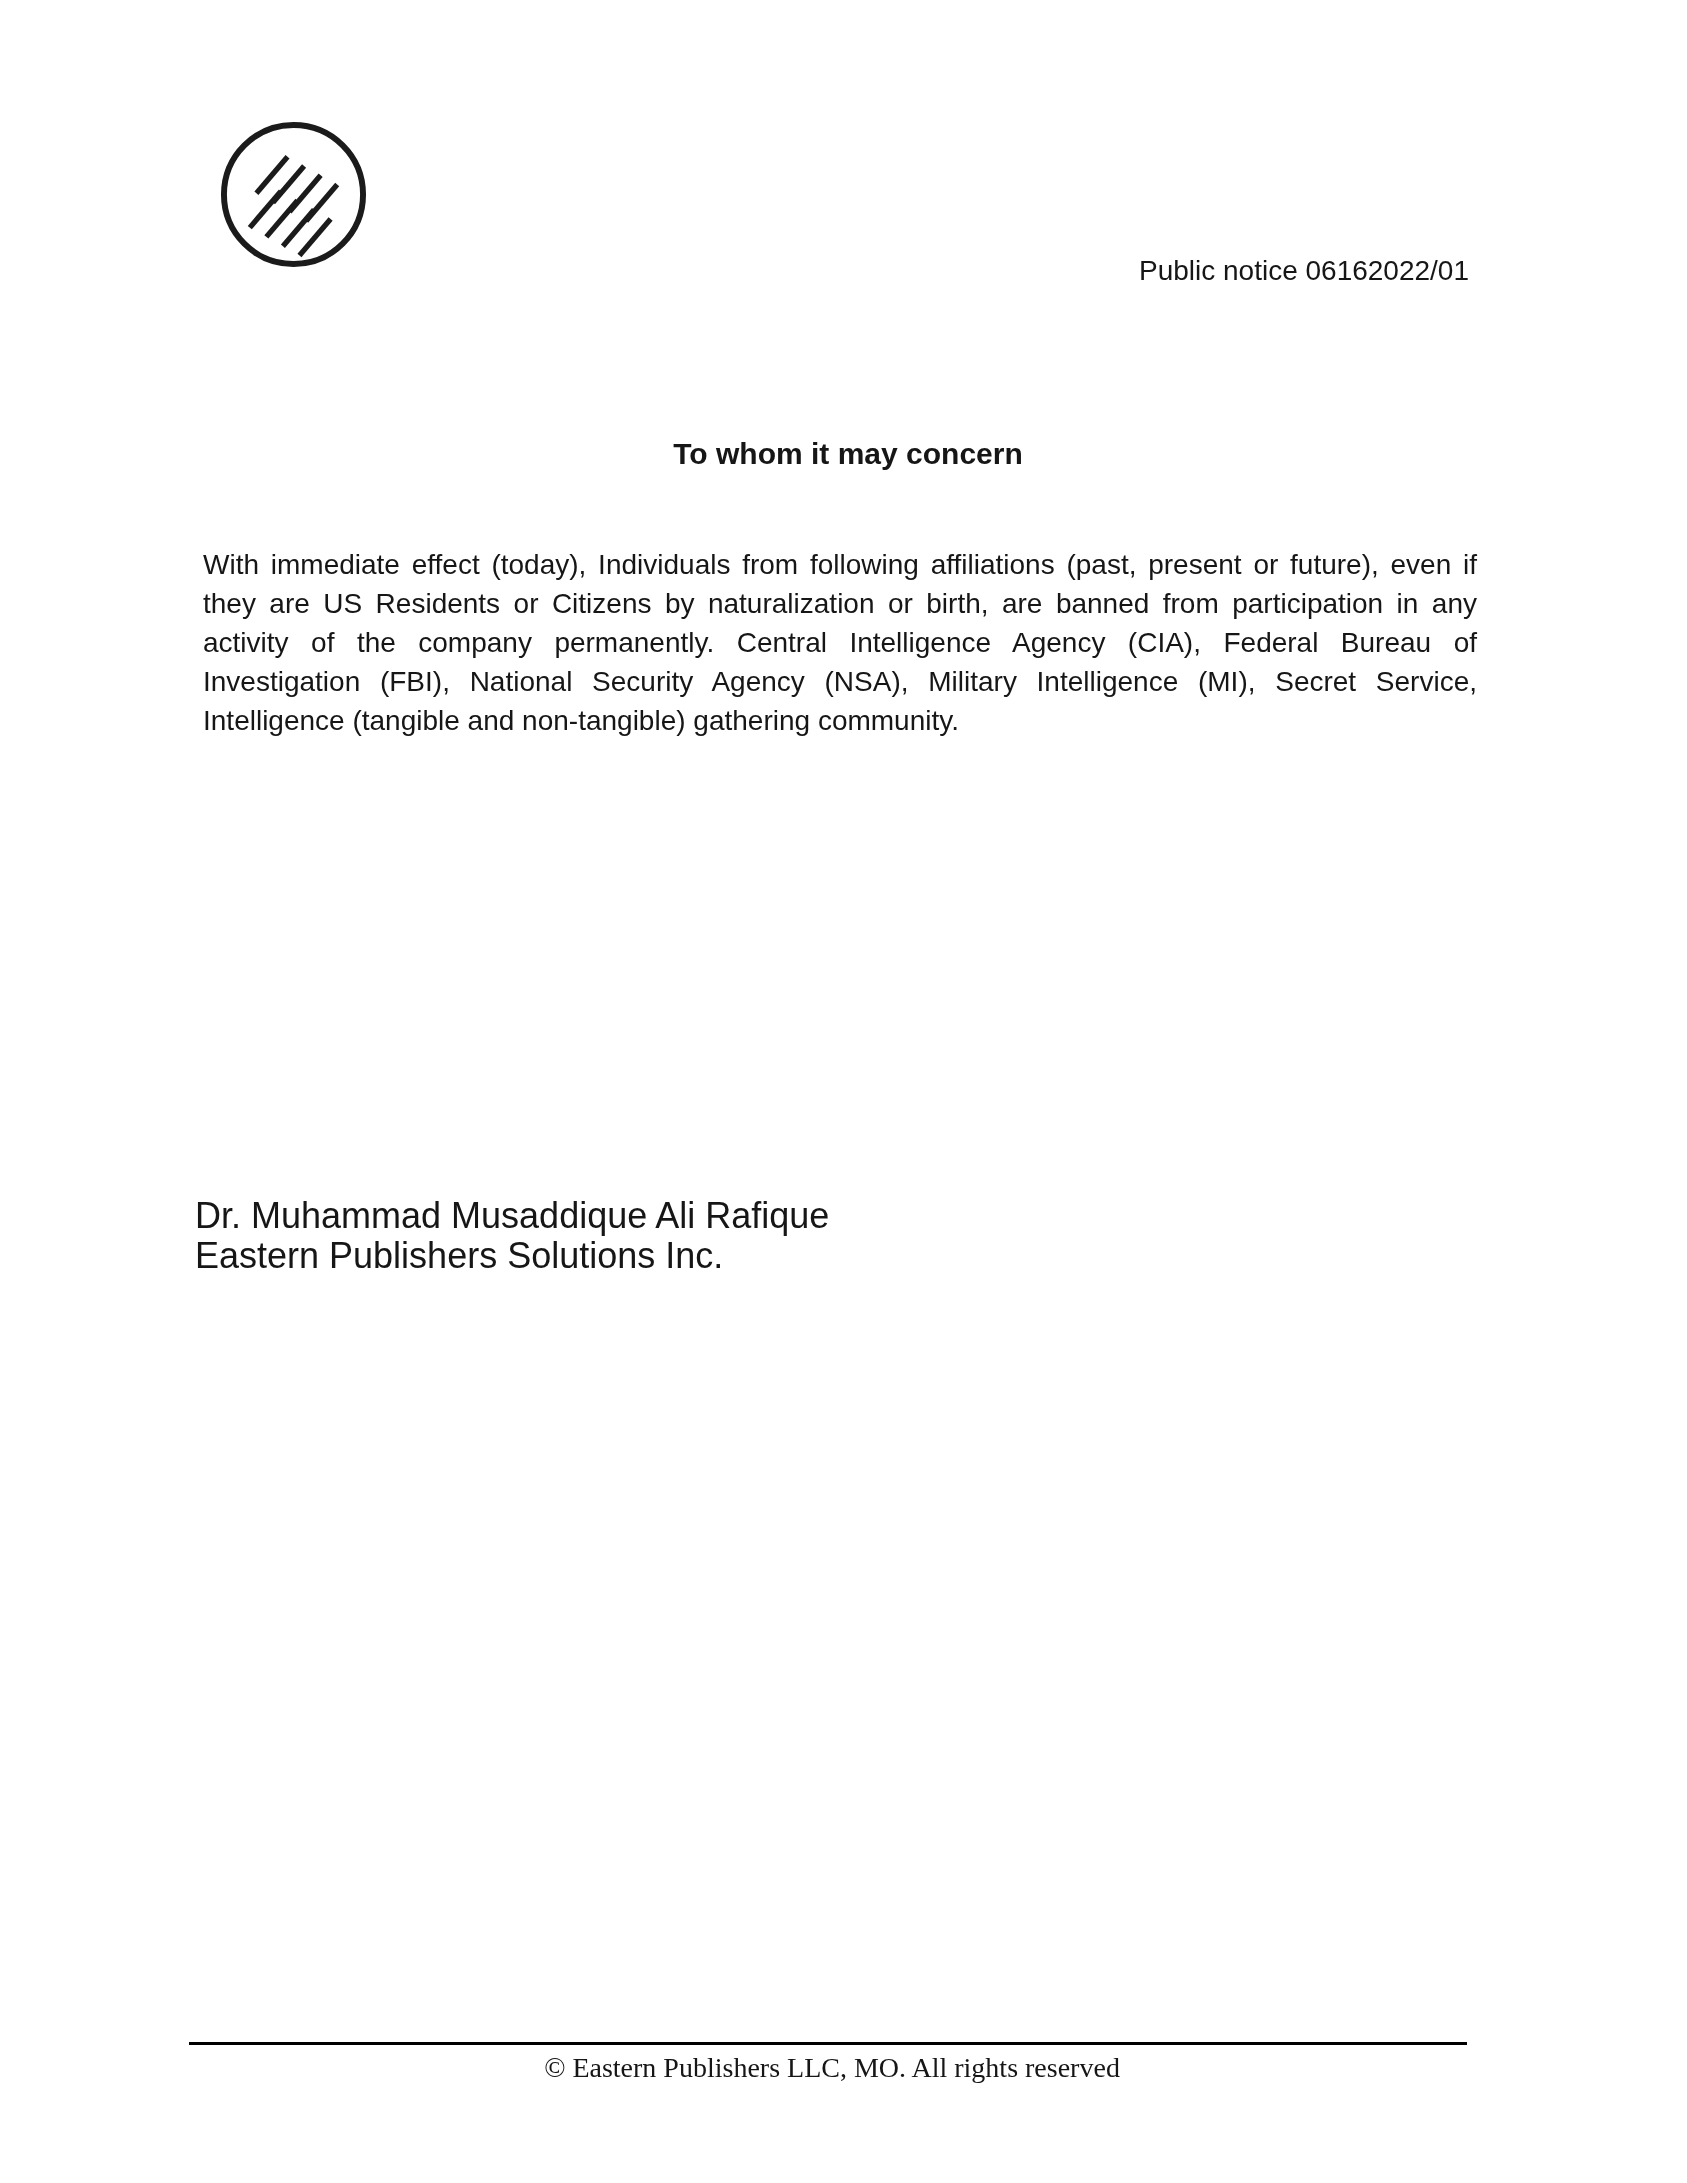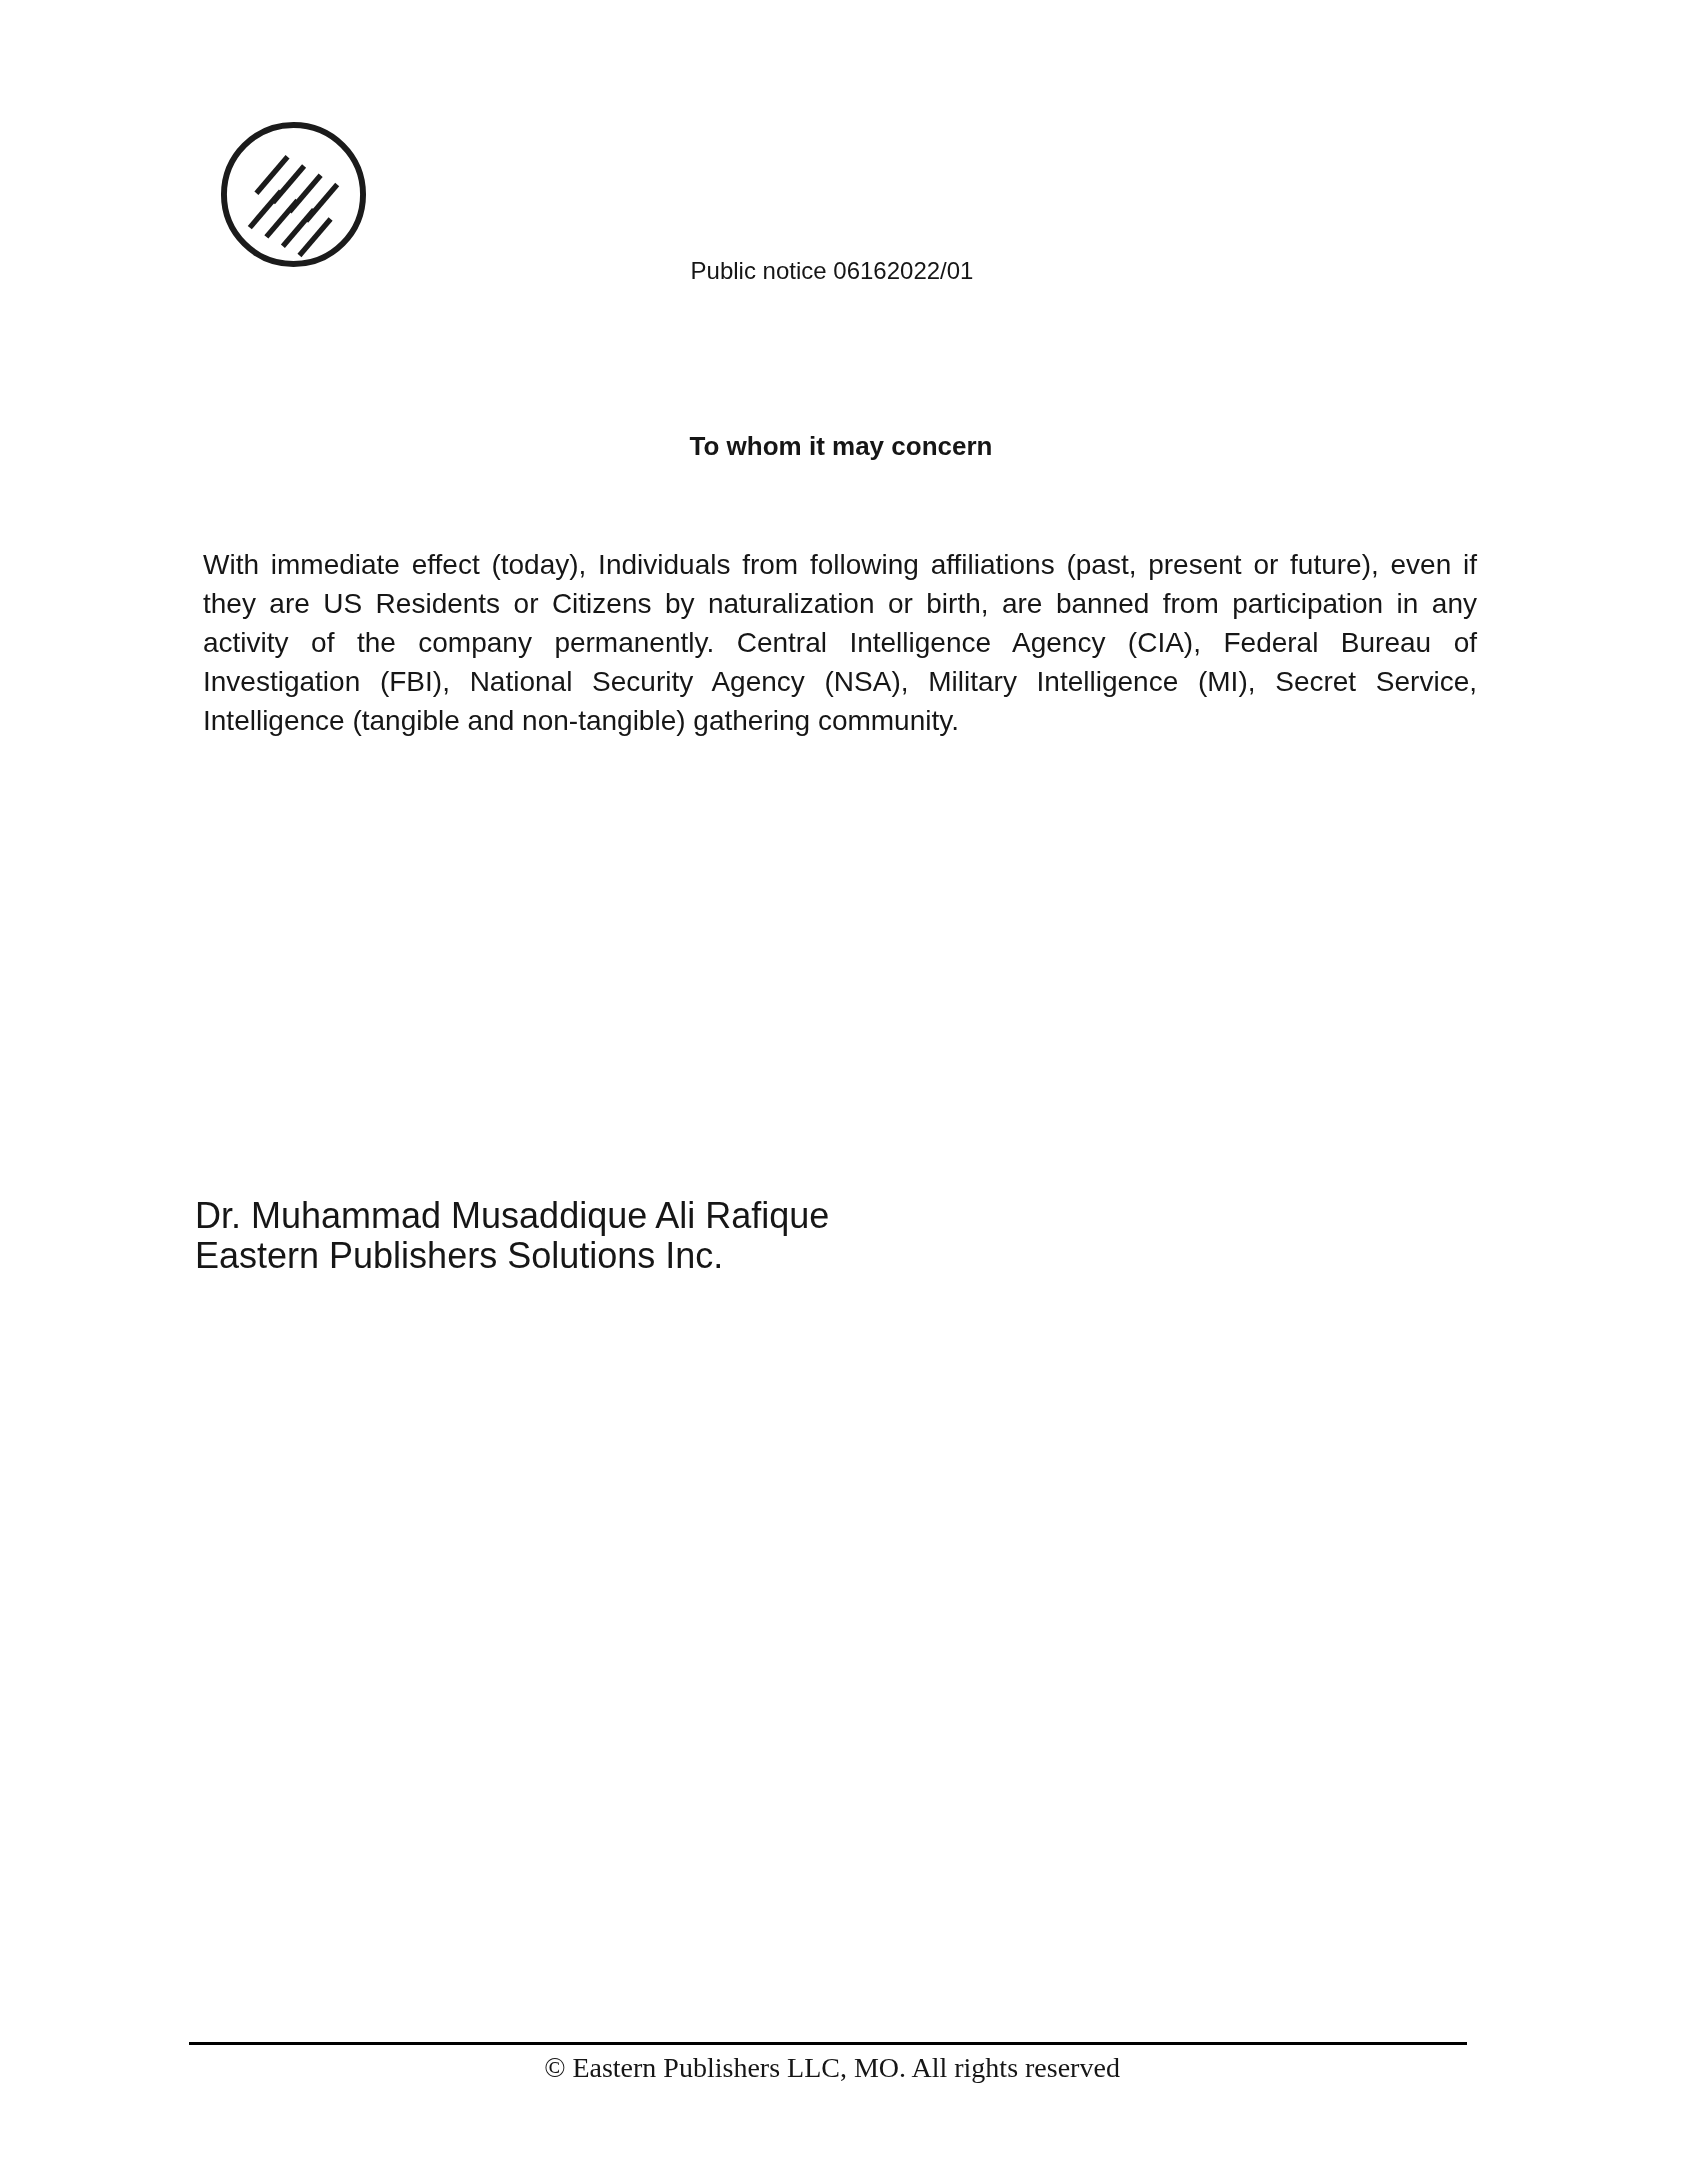--- a/index.html
+++ b/index.html
@@ -21,33 +21,33 @@
     left: 218px;
     top: 119px;
     width: 151px;
     height: 151px;
   }
   .notice-ref {
     position: absolute;
     left: 195px;
     top: 251px;
     width: 1274px;
-    text-align: center;
-    font-size: 24px;
+    text-align: right;
+    font-size: 28px;
     line-height: 39px;
     white-space: nowrap;
   }
   .title {
     position: absolute;
     left: 195px;
     top: 419px;
     width: 1274px;
-    margin: 9px;
+    margin: 16px;
     text-align: center;
-    font-size: 26px;
+    font-size: 30px;
     font-weight: bold;
     line-height: 37px;
   }
   .body-text {
     position: absolute;
     left: 195px;
     top: 537px;
     width: 1274px;
     margin: 8px;
     font-size: 28px;

